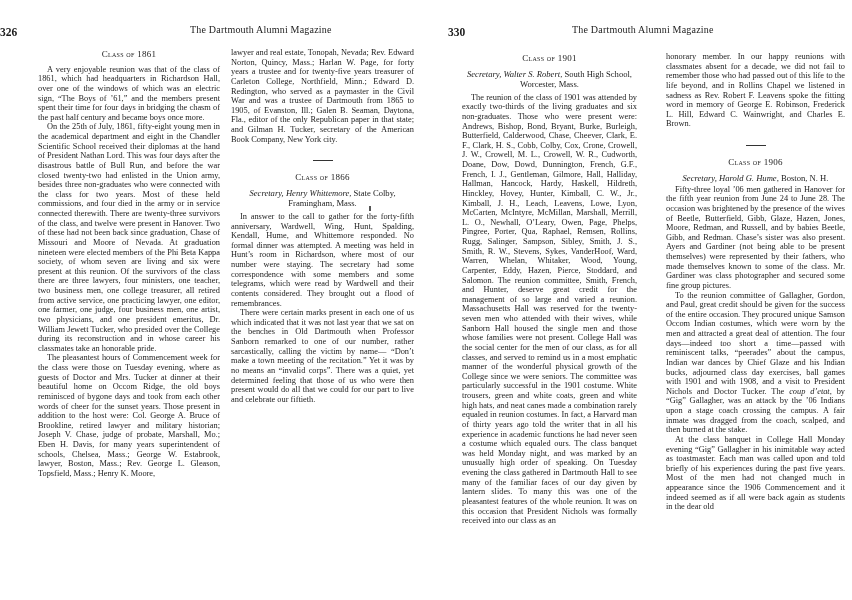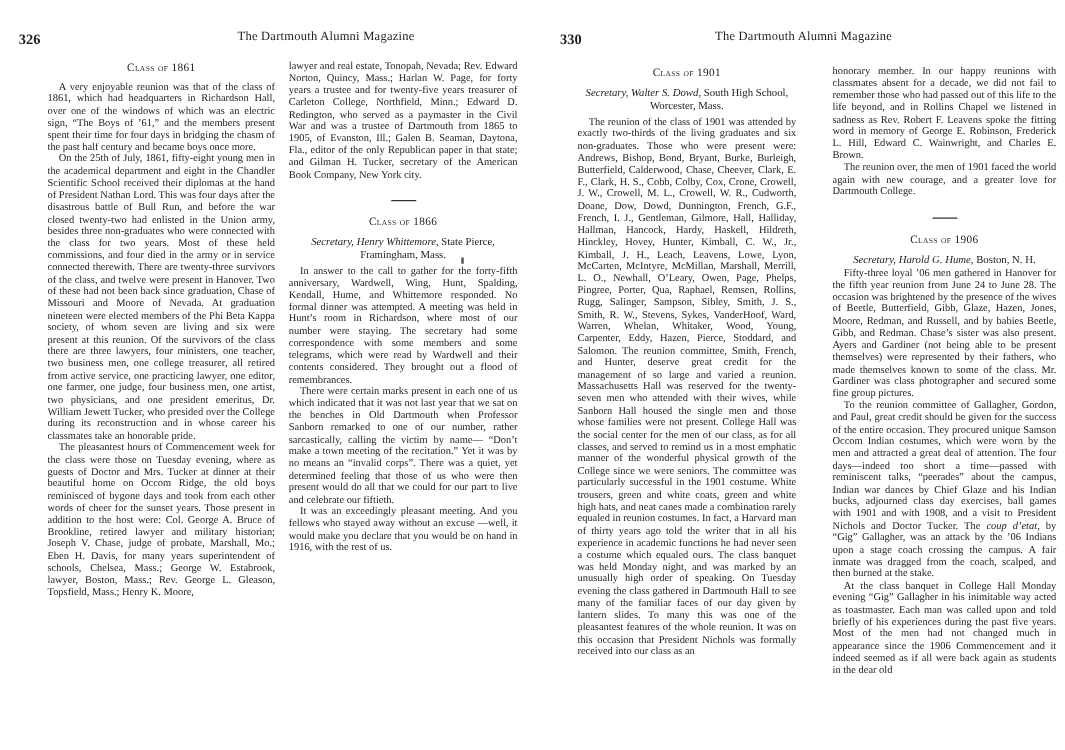--- a/index.html
+++ b/index.html
@@ -4,21 +4,21 @@
 <style>
   * { margin: 0; padding: 0; box-sizing: border-box; }
   html, body { width: 852px; height: 600px; background: #ffffff; overflow: hidden; }
   body { font-family: "Liberation Serif", "DejaVu Serif", serif; color: #1c1c1c; position: relative; }
   .page { position: absolute; top: 0; height: 600px; }
   #page-left { left: 0; width: 420px; }
   #page-right { left: 430px; width: 422px; }
   .running-head { position: absolute; top: 26px; left: 0; right: 0; height: 16px; }
   .page-number { position: absolute; left: 0; top: 0; font-size: 11.5px; font-weight: bold; }
   .journal-title { position: absolute; left: 0; right: 0; top: -2px; text-align: center; font-size: 10px; font-weight: normal; letter-spacing: 0.2px; }
-  #page-left .page-number { left: 15px; }
+  #page-left .page-number { left: 0; }
   #page-left .journal-title { left: 190px; right: auto; width: 240px; text-align: left; }
   #page-right .page-number { left: 18px; }
   #page-right .journal-title { left: 142px; right: auto; width: 250px; text-align: left; }
   .col { position: absolute; top: 46px; font-size: 8.35px; line-height: 9.62px; text-align: justify; }
   #col-l1 { left: 38px; width: 182px; }
   #col-l2 { left: 231px; width: 183px; top: 48px; }
   #col-r1 { left: 48px; width: 175px; top: 50px; }
   #col-r2 { left: 26px; width: 179px; top: 52px; left: 666px; }
   #col-r1 { left: 462px; }
   .col p { text-indent: 9px; margin: 0; }
@@ -45,45 +45,43 @@
   <p style="margin-top:4px;">A very enjoyable reunion was that of the class of 1861, which had headquarters in Richardson Hall, over one of the windows of which was an electric sign, “The Boys of ’61,” and the members present spent their time for four days in bridging the chasm of the past half century and became boys once more.</p>
   <p>On the 25th of July, 1861, fifty-eight young men in the academical department and eight in the Chandler Scientific School received their diplomas at the hand of President Nathan Lord. This was four days after the disastrous battle of Bull Run, and before the war closed twenty-two had enlisted in the Union army, besides three non-graduates who were connected with the class for two years. Most of these held commissions, and four died in the army or in service connected therewith. There are twenty-three survivors of the class, and twelve were present in Hanover. Two of these had not been back since graduation, Chase of Missouri and Moore of Nevada. At graduation nineteen were elected members of the Phi Beta Kappa society, of whom seven are living and six were present at this reunion. Of the survivors of the class there are three lawyers, four ministers, one teacher, two business men, one college treasurer, all retired from active service, one practicing lawyer, one editor, one farmer, one judge, four business men, one artist, two physicians, and one president emeritus, Dr. William Jewett Tucker, who presided over the College during its reconstruction and in whose career his classmates take an honorable pride.</p>
   <p>The pleasantest hours of Commencement week for the class were those on Tuesday evening, where as guests of Doctor and Mrs. Tucker at dinner at their beautiful home on Occom Ridge, the old boys reminisced of bygone days and took from each other words of cheer for the sunset years. Those present in addition to the host were: Col. George A. Bruce of Brookline, retired lawyer and military historian; Joseph V. Chase, judge of probate, Marshall, Mo.; Eben H. Davis, for many years superintendent of schools, Chelsea, Mass.; George W. Estabrook, lawyer, Boston, Mass.; Rev. George L. Gleason, Topsfield, Mass.; Henry K. Moore,</p>
 </div>
 
 <div class="col" id="col-l2">
   <p class="cont">lawyer and real estate, Tonopah, Nevada; Rev. Edward Norton, Quincy, Mass.; Harlan W. Page, for forty years a trustee and for twenty-five years treasurer of Carleton College, Northfield, Minn.; Edward D. Redington, who served as a paymaster in the Civil War and was a trustee of Dartmouth from 1865 to 1905, of Evanston, Ill.; Galen B. Seaman, Daytona, Fla., editor of the only Republican paper in that state; and Gilman H. Tucker, secretary of the American Book Company, New York city.</p>
   <div class="rule"></div>
   <div class="class-head">Class of 1866</div>
   <div class="sec">
-    <i>Secretary</i><i>, </i><i>Henry Whittemore</i><span>, State Pierce, Framingham, Mass.</span>
+    <i>Secretary</i><i>, </i><i>Henry Whittemore</i><span>, State Colby, Framingham, Mass.</span>
   </div>
   <p style="margin-top:4px;">In answer to the call to gather for the forty-fifth anniversary, Wardwell, Wing, Hunt, Spalding, Kendall, Hume, and Whittemore responded. No formal dinner was attempted. A meeting was held in Hunt’s room in Richardson, where most of our number were staying. The secretary had some correspondence with some members and some telegrams, which were read by Wardwell and their contents considered. They brought out a flood of remembrances.</p>
   <p>There were certain marks present in each one of us which indicated that it was not last year that we sat on the benches in Old Dartmouth when Professor Sanborn remarked to one of our number, rather sarcastically, calling the victim by name— “Don’t make a town meeting of the recitation.” Yet it was by no means an “invalid corps”. There was a quiet, yet determined feeling that those of us who were then present would do all that we could for our part to live and celebrate our fiftieth.</p>
-  <p>It was an exceedingly pleasant meeting. And you fellows who stayed away without an excuse —well, it would make you declare that you would be on hand in 1916, with the rest of us.</p>
 </div>
 
 <div class="page" id="page-right">
   <div class="running-head">
     <span class="page-number">330</span>
     <span class="journal-title">The Dartmouth Alumni Magazine</span>
   </div>
 </div>
 
 <div class="col" id="col-r1">
   <div class="class-head">Class of 1901</div>
   <div class="sec">
-    <i>Secretary</i><i>, </i><i>Walter S. Dowd</i><span>, South High School, Worcester, Mass.</span>
+    <i>Secretary</i><i>, </i><i>Walter S. Robert</i><span>, South High School, Worcester, Mass.</span>
   </div>
   <p style="margin-top:4px;">The reunion of the class of 1901 was attended by exactly two-thirds of the living graduates and six non-graduates. Those who were present were: Andrews, Bishop, Bond, Bryant, Burke, Burleigh, Butterfield, Calderwood, Chase, Cheever, Clark, E. F., Clark, H. S., Cobb, Colby, Cox, Crone, Crowell, J. W., Crowell, M. L., Crowell, W. R., Cudworth, Doane, Dow, Dowd, Dunnington, French, G.F., French, I. J., Gentleman, Gilmore, Hall, Halliday, Hallman, Hancock, Hardy, Haskell, Hildreth, Hinckley, Hovey, Hunter, Kimball, C. W., Jr., Kimball, J. H., Leach, Leavens, Lowe, Lyon, McCarten, McIntyre, McMillan, Marshall, Merrill, L. O., Newhall, O’Leary, Owen, Page, Phelps, Pingree, Porter, Qua, Raphael, Remsen, Rollins, Rugg, Salinger, Sampson, Sibley, Smith, J. S., Smith, R. W., Stevens, Sykes, VanderHoof, Ward, Warren, Whelan, Whitaker, Wood, Young, Carpenter, Eddy, Hazen, Pierce, Stoddard, and Salomon. The reunion committee, Smith, French, and Hunter, deserve great credit for the management of so large and varied a reunion. Massachusetts Hall was reserved for the twenty-seven men who attended with their wives, while Sanborn Hall housed the single men and those whose families were not present. College Hall was the social center for the men of our class, as for all classes, and served to remind us in a most emphatic manner of the wonderful physical growth of the College since we were seniors. The committee was particularly successful in the 1901 costume. White trousers, green and white coats, green and white high hats, and neat canes made a combination rarely equaled in reunion costumes. In fact, a Harvard man of thirty years ago told the writer that in all his experience in academic functions he had never seen a costume which equaled ours. The class banquet was held Monday night, and was marked by an unusually high order of speaking. On Tuesday evening the class gathered in Dartmouth Hall to see many of the familiar faces of our day given by lantern slides. To many this was one of the pleasantest features of the whole reunion. It was on this occasion that President Nichols was formally received into our class as an</p>
 </div>
 
 <div class="col" id="col-r2">
   <p class="cont">honorary member. In our happy reunions with classmates absent for a decade, we did not fail to remember those who had passed out of this life to the life beyond, and in Rollins Chapel we listened in sadness as Rev. Robert F. Leavens spoke the fitting word in memory of George E. Robinson, Frederick L. Hill, Edward C. Wainwright, and Charles E. Brown.</p>
-  <p>The reunion over, the men of 1901 faced the world again with new courage, and a greater love for Dartmouth College.</p>
   <div class="rule"></div>
   <div class="class-head">Class of 1906</div>
   <div class="sec">
     <i>Secretary</i><i>, </i><i>Harold G. Hume</i><span>, Boston, N. H.</span>
   </div>
   <p style="margin-top:2px;">Fifty-three loyal ’06 men gathered in Hanover for the fifth year reunion from June 24 to June 28. The occasion was brightened by the presence of the wives of Beetle, Butterfield, Gibb, Glaze, Hazen, Jones, Moore, Redman, and Russell, and by babies Beetle, Gibb, and Redman. Chase’s sister was also present. Ayers and Gardiner (not being able to be present themselves) were represented by their fathers, who made themselves known to some of the class. Mr. Gardiner was class photographer and secured some fine group pictures.</p>
   <p><span>To the reunion committee of Gallagher, Gordon, and Paul, great credit should be given for the success of the entire occasion. They procured unique Samson Occom Indian costumes, which were worn by the men and attracted a great deal of attention. The four days—indeed too short a time—passed with reminiscent talks, “peerades” about the campus, Indian war dances by Chief Glaze and his Indian bucks, adjourned class day exercises, ball games with 1901 and with 1908, and a visit to President Nichols and Doctor Tucker. The </span><i>coup d’etat</i><span>, by “Gig” Gallagher, was an attack by the ’06 Indians upon a stage coach crossing the campus. A fair inmate was dragged from the coach, scalped, and then burned at the stake.</span></p>
   <p>At the class banquet in College Hall Monday evening “Gig” Gallagher in his inimitable way acted as toastmaster. Each man was called upon and told briefly of his experiences during the past five years. Most of the men had not changed much in appearance since the 1906 Commencement and it indeed seemed as if all were back again as students in the dear old</p>
 </div>
 

